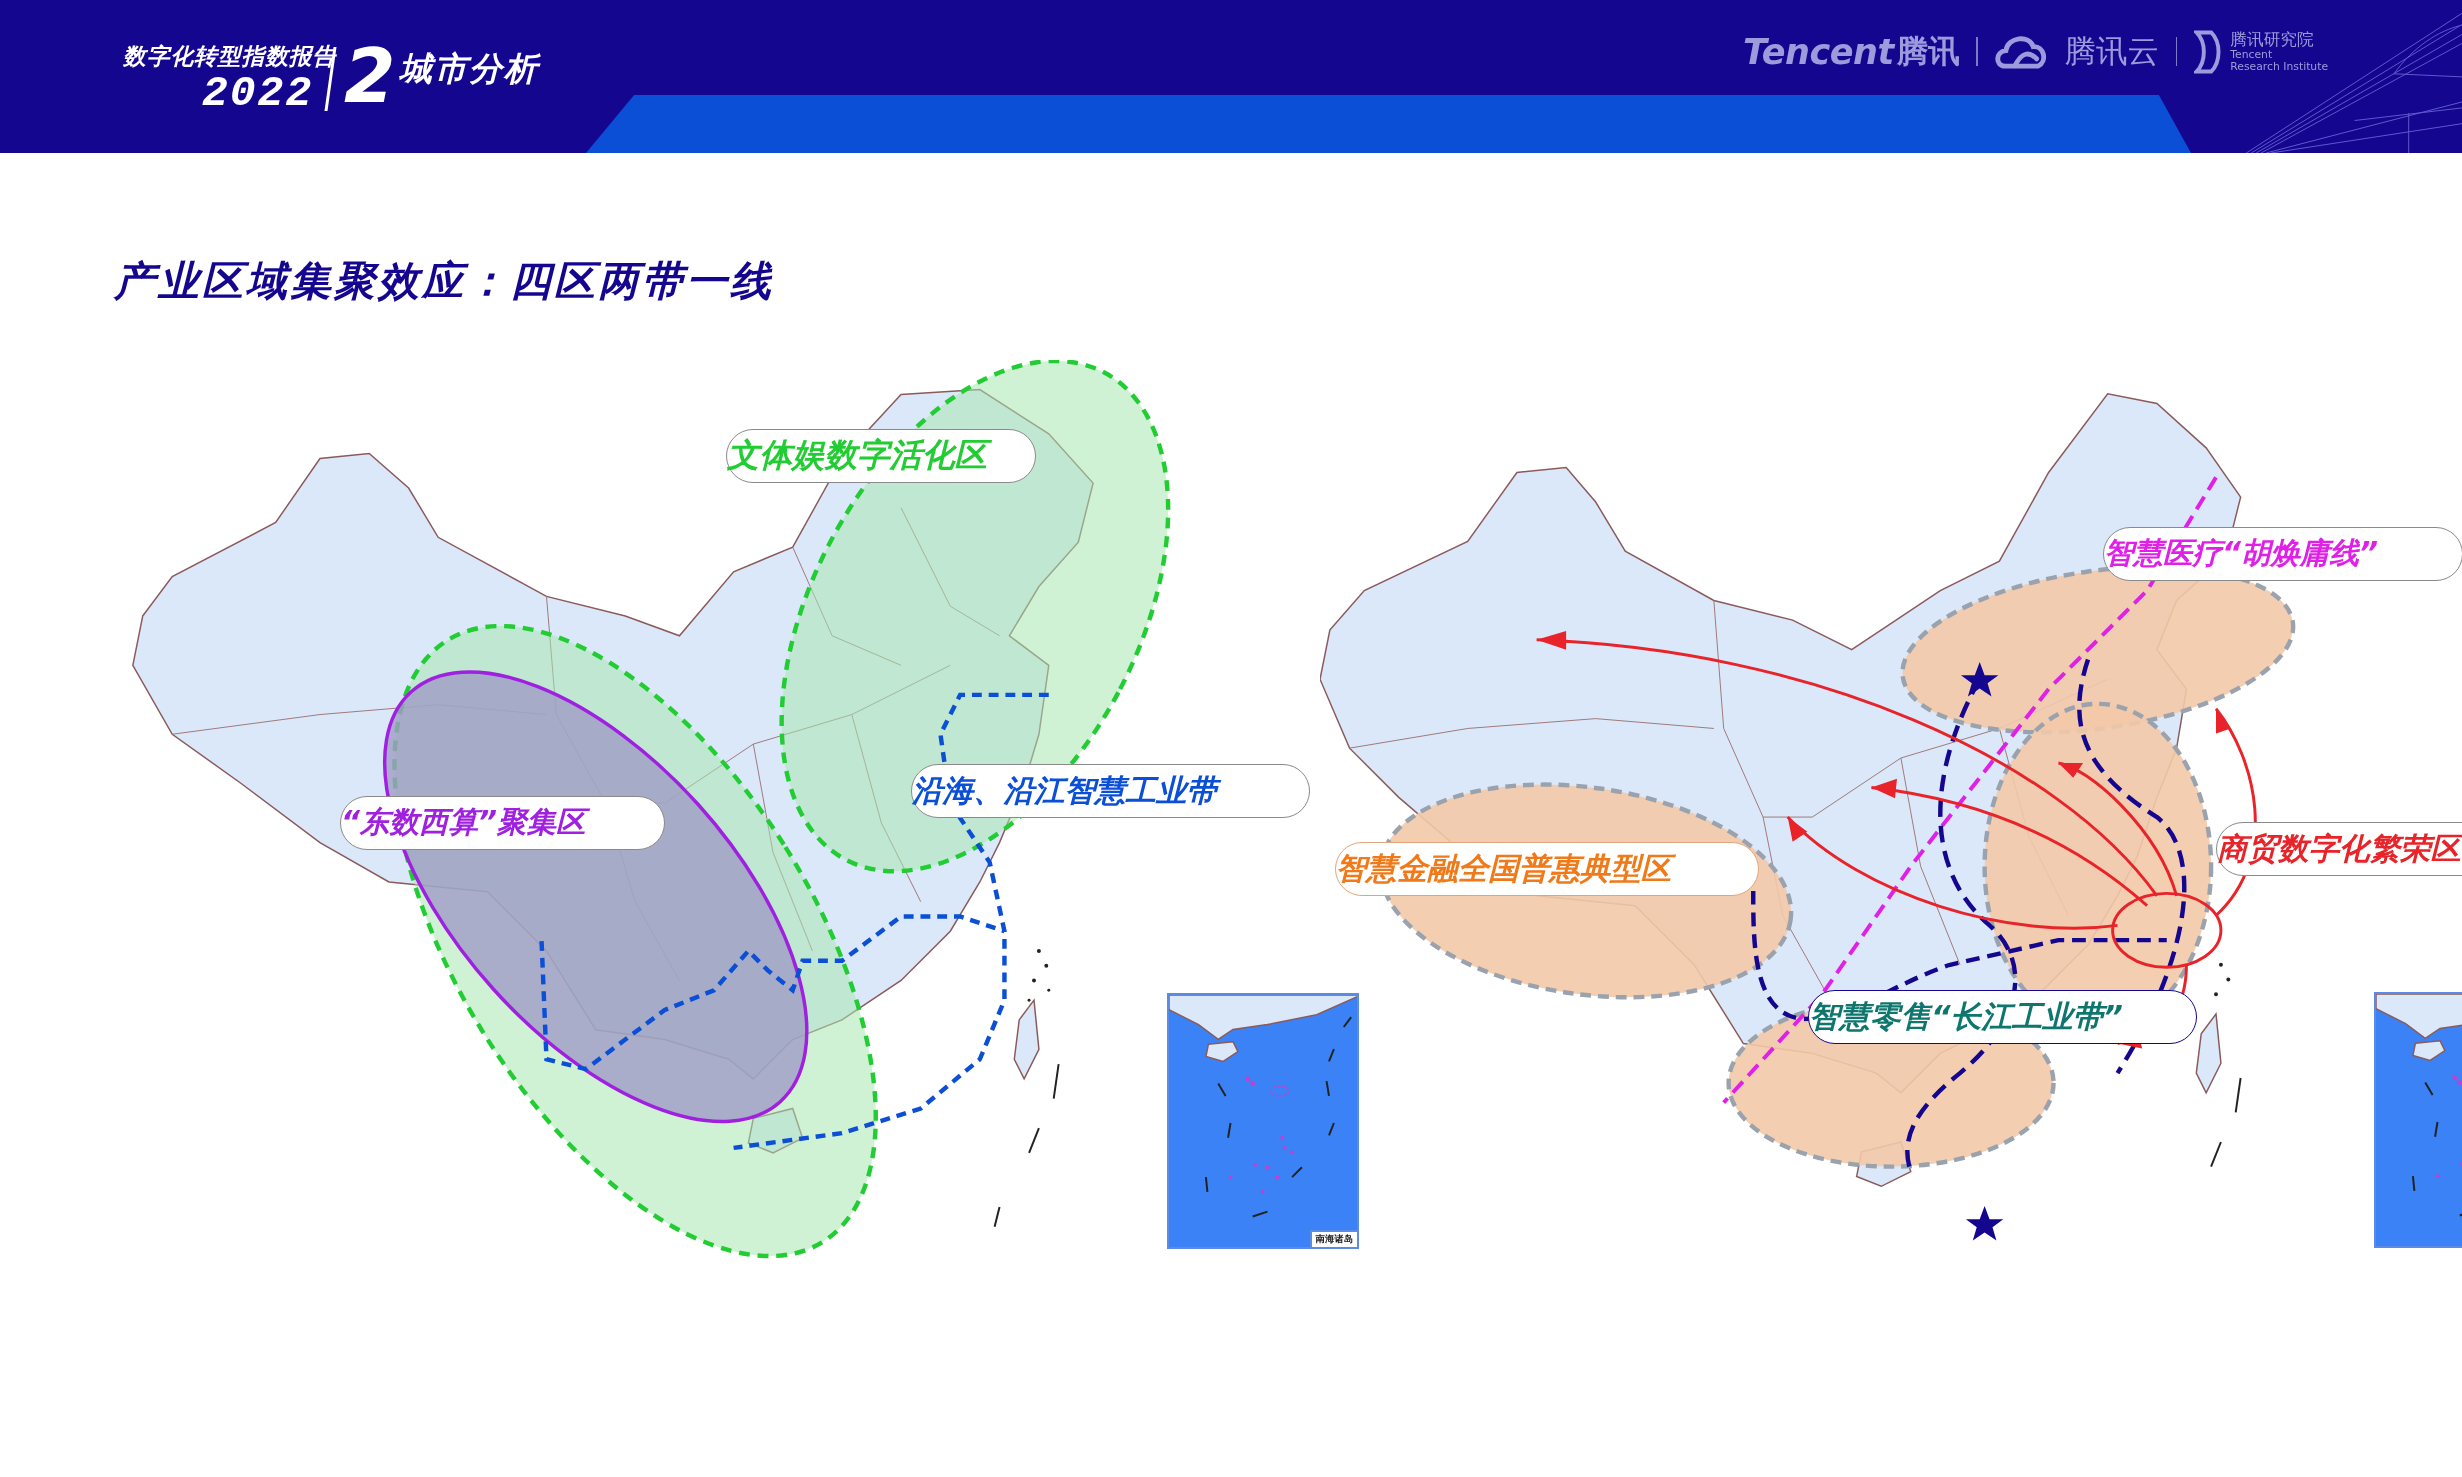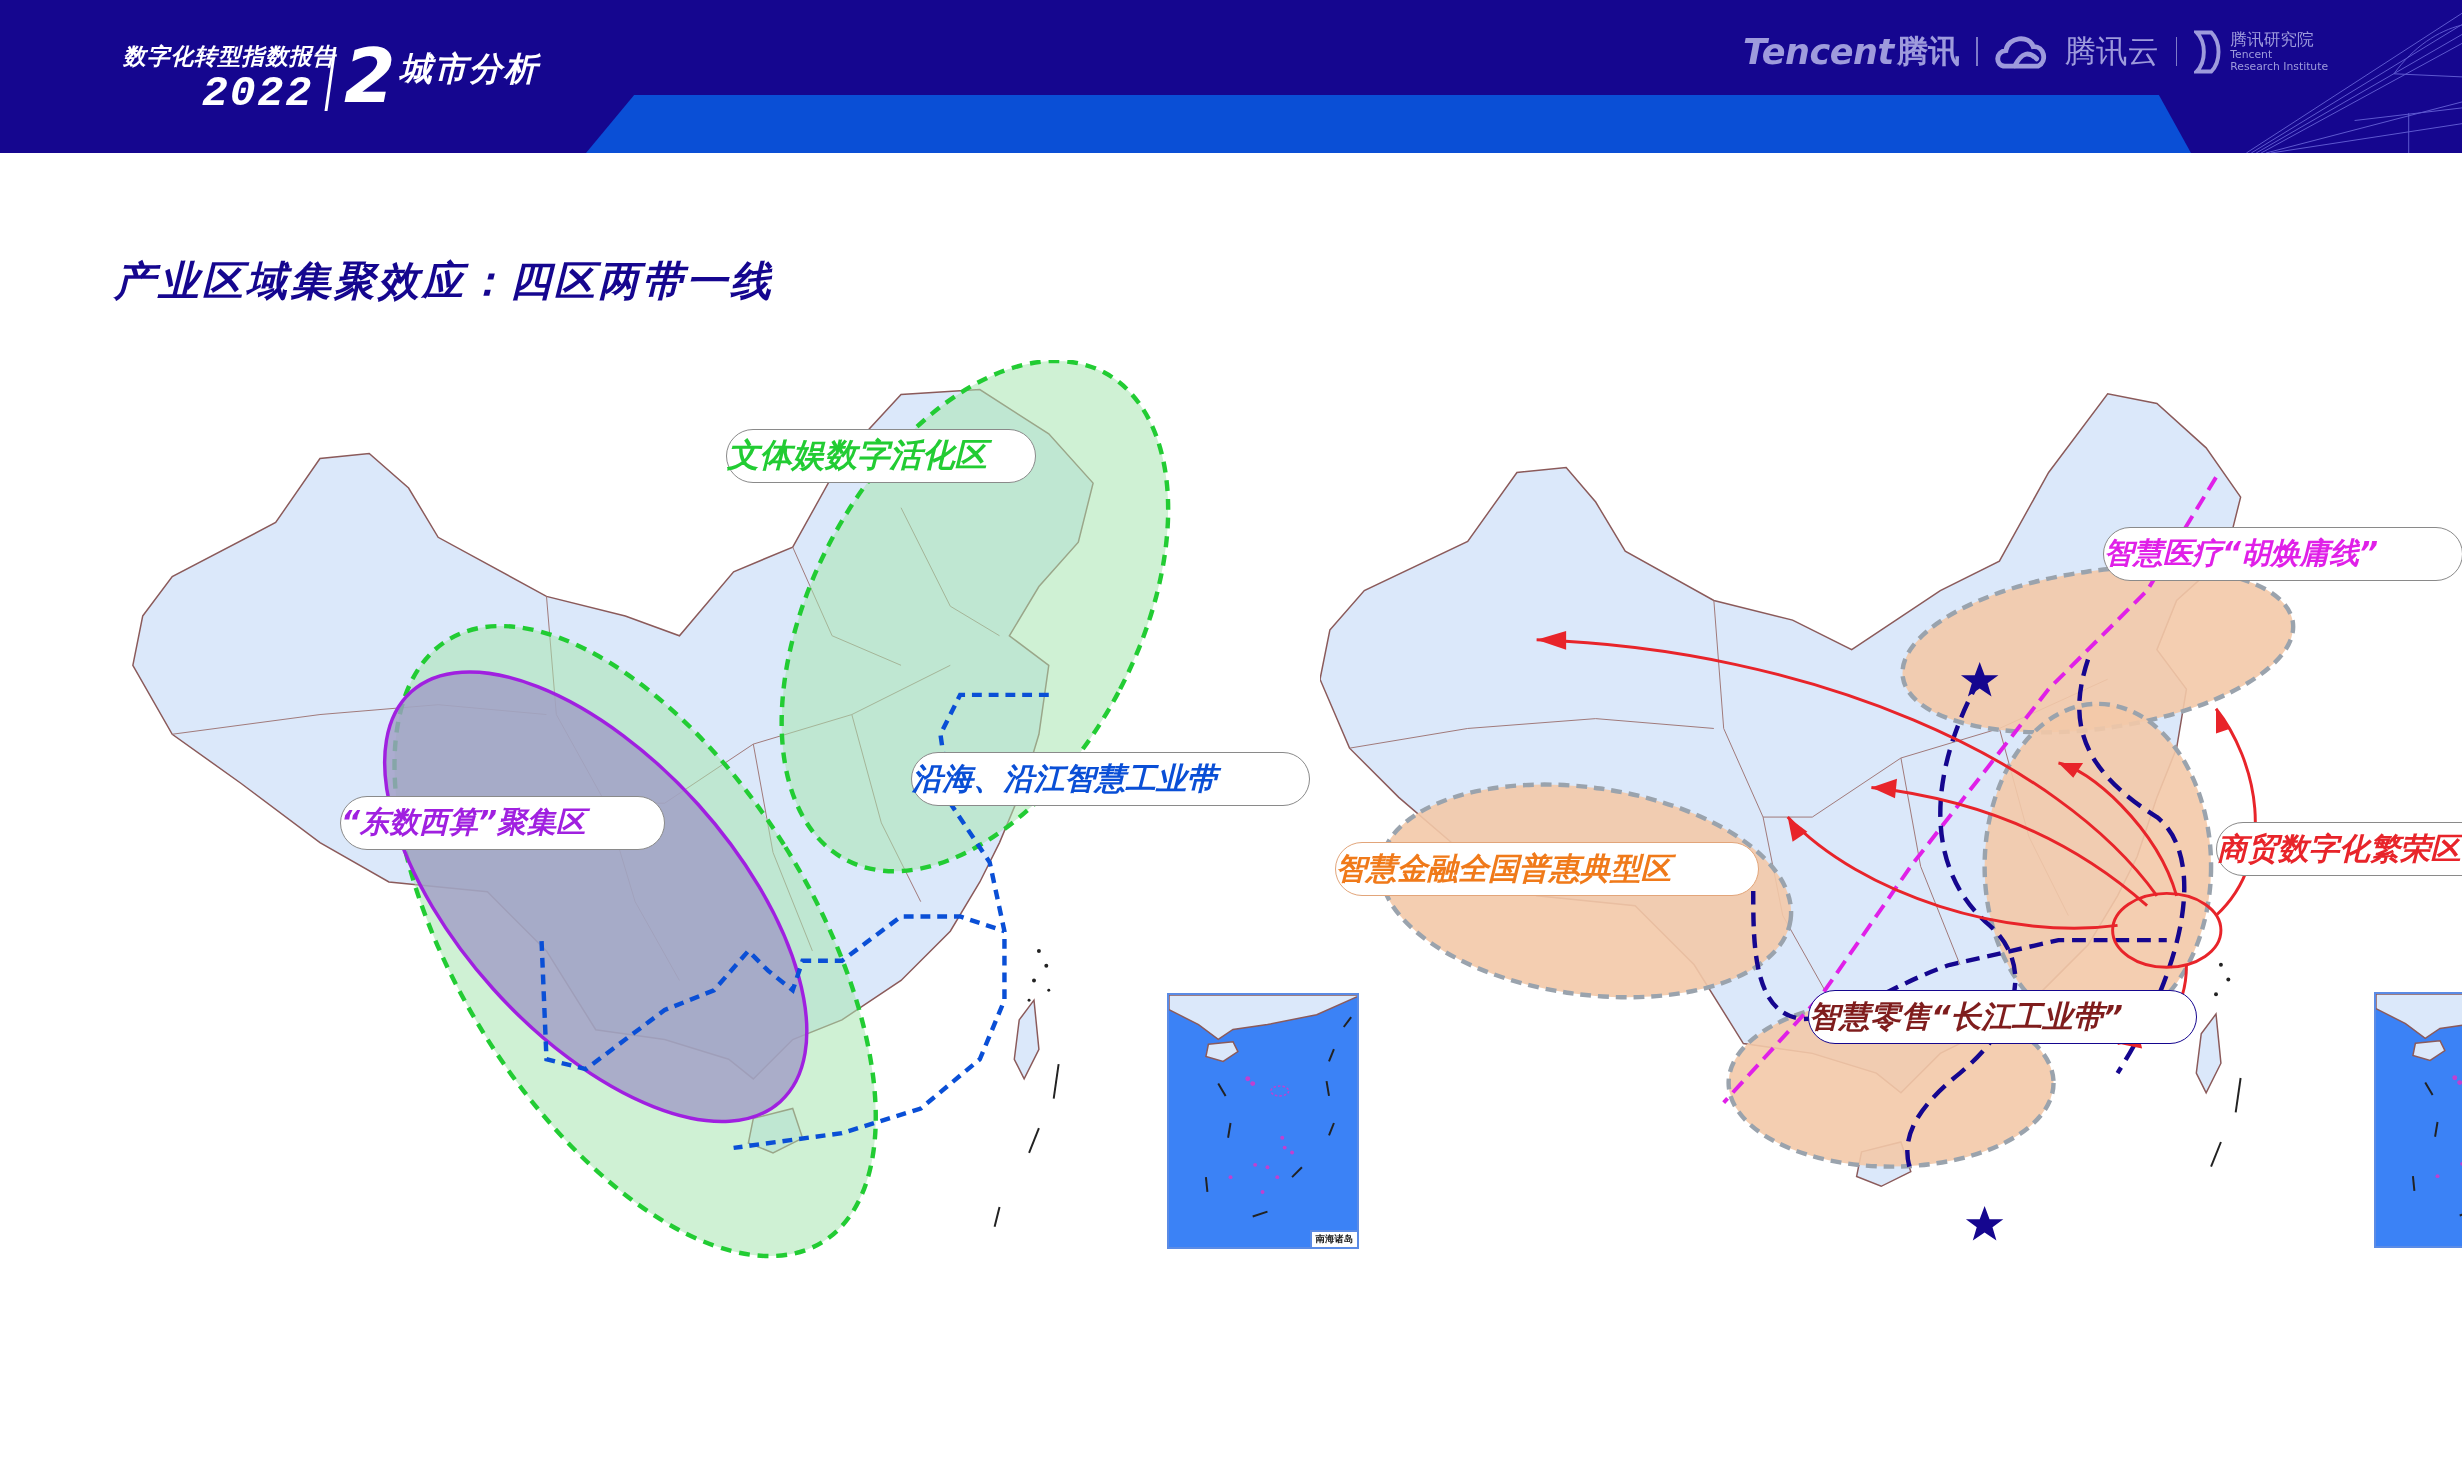--- a/index.html
+++ b/index.html
@@ -115,21 +115,21 @@
       <line x1="1800" y1="1720" x2="1790" y2="1760"></line>
     </g>
   </svg>
 
   <div class="callout" style="left:613px; top:69px; width:310px; height:54px; font-size:32.5px;">
     <span style="color:#22cc33">文体娱数字活化区</span>
   </div>
   <div class="callout" style="left:227px; top:436px; width:325px; height:54px; font-size:29.5px;">
     <span style="color:#a020e0">“东数西算”聚集区</span>
   </div>
-  <div class="callout" style="left:798px; top:392px; width:399px; height:54px; font-size:30.5px;">
+  <div class="callout" style="left:798px; top:404px; width:399px; height:54px; font-size:30.5px;">
     <span style="color:#0a4fd6">沿海、沿江智慧工业带</span>
   </div>
 
   <div class="inset" style="left:1054px; top:633px; width:192px; height:256px;">
     <svg width="192" height="256" viewBox="0 0 390 520">
       <path d="M0 0 L390 0 L300 40 L200 60 L130 70 L100 90 L60 60 L20 40 L0 30 Z" fill="#dbe8fa" stroke="#8b5a5a" stroke-width="3"></path>
       <path d="M80 100 L130 95 L140 115 L110 135 L75 125 Z" fill="#dbe8fa" stroke="#8b5a5a" stroke-width="3"></path>
       <g stroke="#222" stroke-width="4">
         <line x1="370" y1="45" x2="355" y2="65"></line>
           <line x1="335" y1="110" x2="325" y2="135"></line>
@@ -218,21 +218,21 @@
   <div class="callout" style="left:783px; top:153px; width:360px; height:54px; font-size:29.5px;">
     <span style="color:#e020e8">智慧医疗“胡焕庸线”</span>
   </div>
   <div class="callout" style="left:14.8px; top:468px; width:424px; height:54px; font-size:30.5px; border-color:#e2a57a;">
     <span style="color:#f07a1a">智慧金融全国普惠典型区</span>
   </div>
   <div class="callout" style="left:896px; top:448px; width:325px; height:54px; font-size:30.5px;">
     <span style="color:#e8242a">商贸数字化繁荣区</span>
   </div>
   <div class="callout" style="left:488px; top:616px; width:389px; height:54px; font-size:30.5px; border-color:#15068f;">
-    <span style="color:#7f1d1d">智慧零售“长江工业带”</span>
+    <span style="color:#0f766e">智慧零售“长江工业带”</span>
   </div>
   <div class="inset" style="left:1054px; top:618px; width:192px; height:256px;">
     <svg width="192" height="256" viewBox="0 0 390 520">
       <path d="M0 0 L390 0 L300 40 L200 60 L130 70 L100 90 L60 60 L20 40 L0 30 Z" fill="#dbe8fa" stroke="#8b5a5a" stroke-width="3"></path>
       <path d="M80 100 L130 95 L140 115 L110 135 L75 125 Z" fill="#dbe8fa" stroke="#8b5a5a" stroke-width="3"></path>
       <g stroke="#222" stroke-width="4">
         <line x1="370" y1="45" x2="355" y2="65"></line>
           <line x1="335" y1="110" x2="325" y2="135"></line>
         <line x1="320" y1="175" x2="325" y2="205"></line>
           <line x1="335" y1="260" x2="325" y2="285"></line>

